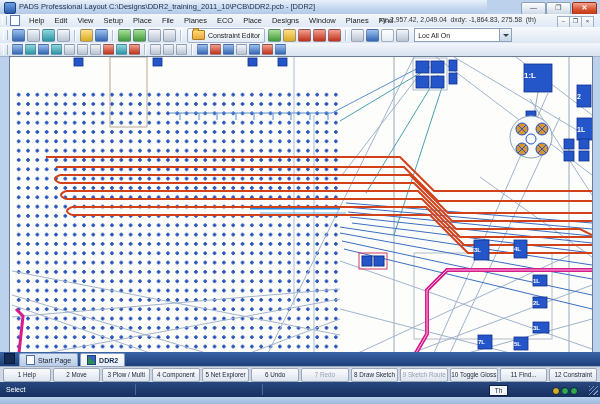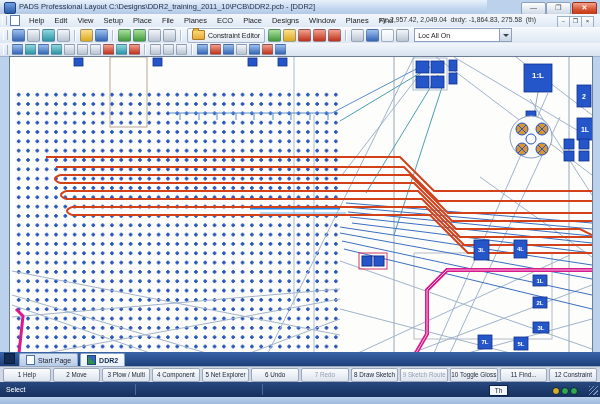--- a/index.html
+++ b/index.html
@@ -51,21 +51,21 @@
   #layer-combo{display:flex;align-items:center;height:12px;margin-left:4px;border:1px solid #8aa0bd;background:#fff;width:96px;}
   #layer-combo .val{flex:1;font-size:7px;color:#222;padding-left:3px;}
   #layer-combo .dd{width:11px;height:100%;background:linear-gradient(#f4f7fb,#c9d6e6);border-left:1px solid #8aa0bd;position:relative;}
   #layer-combo .dd::after{content:'';position:absolute;left:3px;top:5px;border:3px solid transparent;border-top-color:#345;}
   
   #canvas{left:9px;top:56px;width:582px;height:296px;background:#fdfdfb;border:1px solid #6b7c93;overflow:hidden;}
   #dotgrid{left:2px;top:31px;width:326px;height:263px;
     background-image:radial-gradient(circle,#2d59be 1.5px,rgba(0,0,0,0) 1.9px);
     background-size:9.33px 9.33px;background-position:2px 2px;}
   #pcb-svg{left:0;top:0;}
-  .padlbl{color:#fff;font-weight:bold;text-align:center;line-height:1;white-space:nowrap;}
+  .padlbl{color:#fff;font-weight:bold;text-align:left;line-height:1;white-space:nowrap;}
   
   #tabbar{left:0;top:352px;width:600px;height:14px;background:linear-gradient(#3a64a8,#1d3f7a);display:flex;align-items:flex-end;}
   #tab-scroll{width:9px;height:9px;margin:0 4px 2px 4px;background:#142c55;border:1px solid #0c1d3a;}
   .tab{display:flex;align-items:center;height:12px;padding:0 6px;margin-right:2px;font-size:7px;
     border:1px solid #8ca4c8;border-bottom:none;border-radius:2px 2px 0 0;}
   .tab .ticon{width:7px;height:8px;margin-right:3px;}
   #tab-start{background:linear-gradient(#dbe7f5,#b6cbe6);color:#223;}
   #tab-start .ticon{background:#fff;border:1px solid #4a72ad;}
   #tab-ddr2{background:linear-gradient(#ffffff,#e8f0fa);color:#102a55;font-weight:bold;}
   #tab-ddr2 .ticon{background:linear-gradient(45deg,#2f8f4e 50%,#3465b4 50%);border:1px solid #1d4280;}

